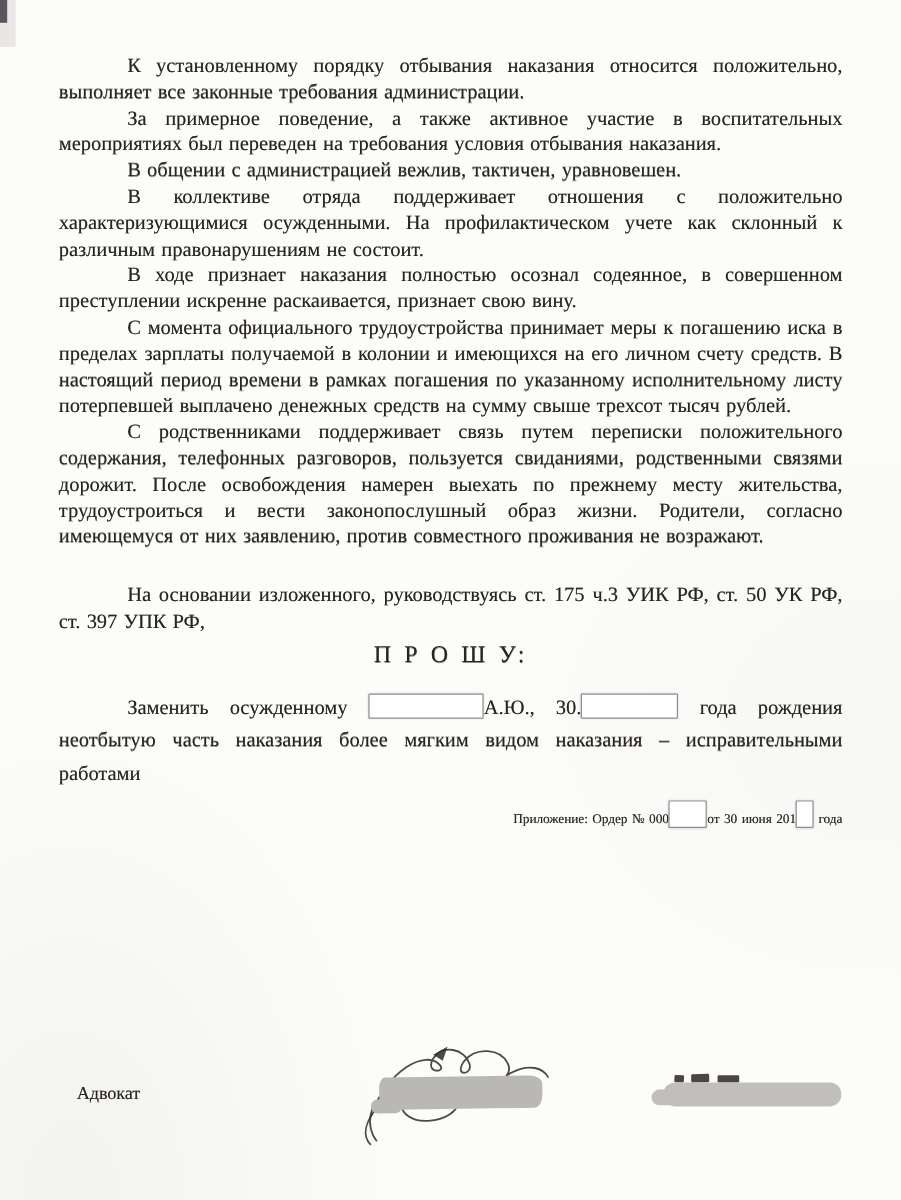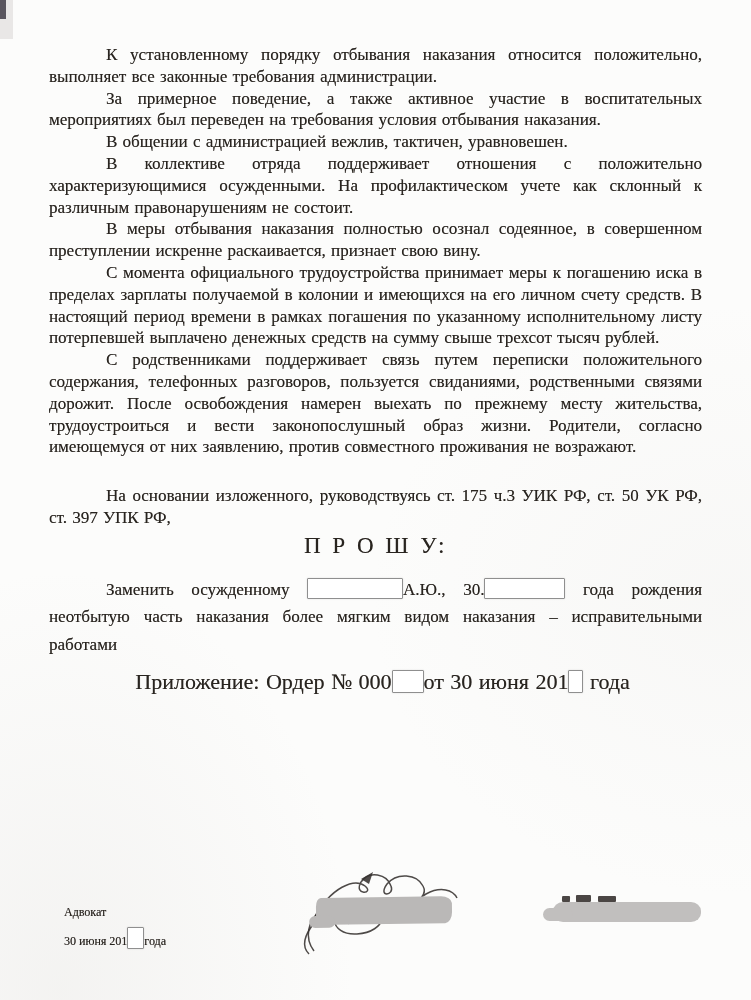--- a/index.html
+++ b/index.html
@@ -26,35 +26,35 @@
     text-shadow:0.2px 0.2px 0.45px rgba(55,48,45,.55);
     filter:blur(.22px);
     word-spacing:1px;
     margin-top:13px;
   }
   .doc-text p{margin:0;}
   .body-paragraphs p{text-indent:57px;}
   .legal-basis{margin-top:27px !important;text-indent:57px;}
   .request-heading{
     margin-top:5px !important;text-align:center;text-indent:0;
-    letter-spacing:2.5px;font-size:23px;line-height:24px;
+    letter-spacing:2.5px;font-size:20px;line-height:24px;
   }
   .request-paragraph{margin-top:18px !important;line-height:27.5px;text-indent:57px;font-family:Liberation Serif, serif;}
-  .attachment-line{margin-top:9px !important;text-align:center;text-indent:14px;line-height:29px;font-size:22px;font-family:Liberation Serif, serif;}
+  .attachment-line{margin-top:9px !important;text-align:right;text-indent:14px;line-height:29px;font-size:11px;font-family:Liberation Serif, serif;}
 
   .redaction-box{
     display:inline-block;background:#ffffff;
     border:1px solid var(--box-border,#8f8f8f);
     vertical-align:-4px;border-radius:1px;
     box-shadow:0 0 2px rgba(0,0,0,.12);
   }
 
   .signoff{
     position:absolute;left:64px;top:899px;
-    font-size:12px;line-height:27.5px;
+    font-size:15px;line-height:27.5px;
     text-shadow:0.2px 0.2px 0.45px rgba(55,48,45,.55);
     filter:blur(.22px);
   }
 
   .signature-svg{position:absolute;left:295px;top:862px;width:170px;height:95px;}
   .signature-svg path{stroke:#35312f;stroke-width:1.5;fill:none;opacity:.88;}
   .signature-svg .arrowhead{fill:#35312f;stroke:none;opacity:.88;}
 
   .redaction-bar{position:absolute;background:var(--redaction-gray,#bab8b7);}
   .sig-bar{
@@ -86,37 +86,36 @@
 
   <div class="corner-shadow"></div>
   <div class="corner-mark"></div>
 
   <div class="doc-text">
     <div class="body-paragraphs">
         <p>К установленному порядку отбывания наказания относится положительно, выполняет все законные требования администрации.</p>
         <p>За примерное поведение, а также активное участие в воспитательных мероприятиях был переведен на требования условия отбывания наказания.</p>
         <p>В общении с администрацией вежлив, тактичен, уравновешен.</p>
         <p>В коллективе отряда поддерживает отношения с положительно характеризующимися осужденными. На профилактическом учете как склонный к различным правонарушениям не состоит.</p>
-        <p>В меры отбывания наказания полностью осознал содеянное, в совершенном преступлении искренне раскаивается, признает свою вину.</p>
+        <p>В ходе признает наказания полностью осознал содеянное, в совершенном преступлении искренне раскаивается, признает свою вину.</p>
         <p>С момента официального трудоустройства принимает меры к погашению иска в пределах зарплаты получаемой в колонии и имеющихся на его личном счету средств. В настоящий период времени в рамках погашения по указанному исполнительному листу потерпевшей выплачено денежных средств на сумму свыше трехсот тысяч рублей.</p>
         <p>С родственниками поддерживает связь путем переписки положительного содержания, телефонных разговоров, пользуется свиданиями, родственными связями дорожит. После освобождения намерен выехать по прежнему месту жительства, трудоустроиться и вести законопослушный образ жизни. Родители, согласно имеющемуся от них заявлению, против совместного проживания не возражают.</p>
       </div>
 
     <p class="legal-basis">На основании изложенного, руководствуясь ст. 175 ч.3 УИК РФ, ст. 50 УК РФ, ст. 397 УПК РФ,</p>
 
     <p class="request-heading">П Р О Ш У:</p>
 
     <p class="request-paragraph">Заменить осужденному <span class="redaction-box" style="width: 94px; height: 19px;"></span>А.Ю., 30.<span class="redaction-box" style="width: 79px; height: 19px;"></span> года рождения неотбытую часть наказания более мягким видом наказания – исправительными работами</p>
 
     <p class="attachment-line">Приложение: Ордер № 000<span class="redaction-box" style="width: 30px; height: 21px;"></span>от 30 июня 201<span class="redaction-box" style="width: 13px; height: 21px;"></span> года</p>
   </div>
 
   <div class="signoff">
     <div>Адвокат</div>
-    <div>30 июня 201<span class="redaction-box" style="width: 15px; height: 20px;"></span>года</div>
   </div>
 
   <svg class="signature-svg" viewBox="0 0 170 95" xmlns="http://www.w3.org/2000/svg">
     <path d="M18 58 C 36 24, 60 16, 70 24 C 80 32, 58 34, 66 20 C 74 8, 92 12, 96 24
              C 100 34, 82 36, 92 22 C 102 10, 122 12, 128 24 C 133 33, 121 38, 131 32
              C 146 24, 158 28, 162 36"></path>
     <path d="M60 40 C 30 44, 34 74, 62 72 C 92 70, 96 44, 70 42 C 58 41, 50 50, 54 62"></path>
     <path d="M25 50 C 13 58, 9 76, 19 89"></path>
     <path d="M20 60 C 10 72, 6 84, 14 92"></path>
     <path class="arrowhead" d="M66 17 L 78 10 L 74 22 Z"></path>

